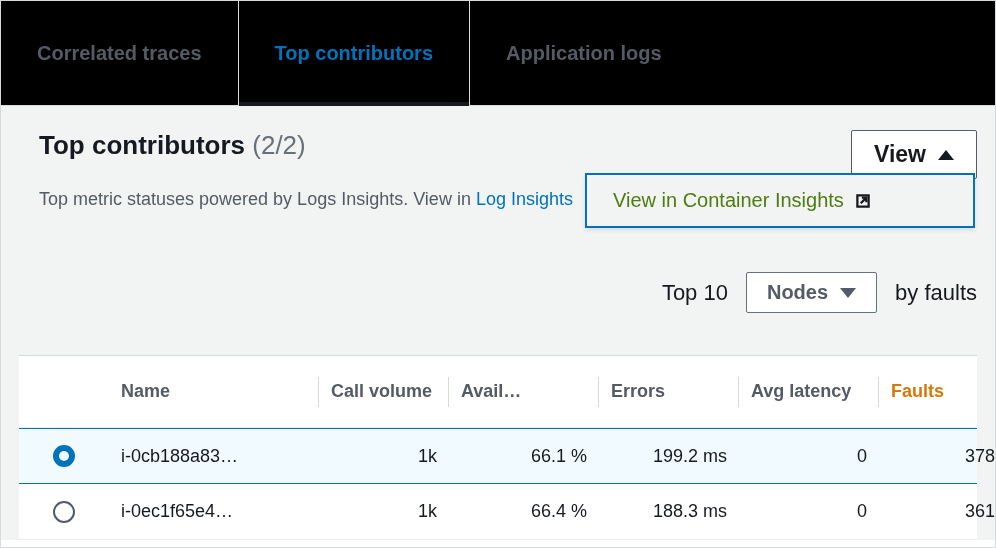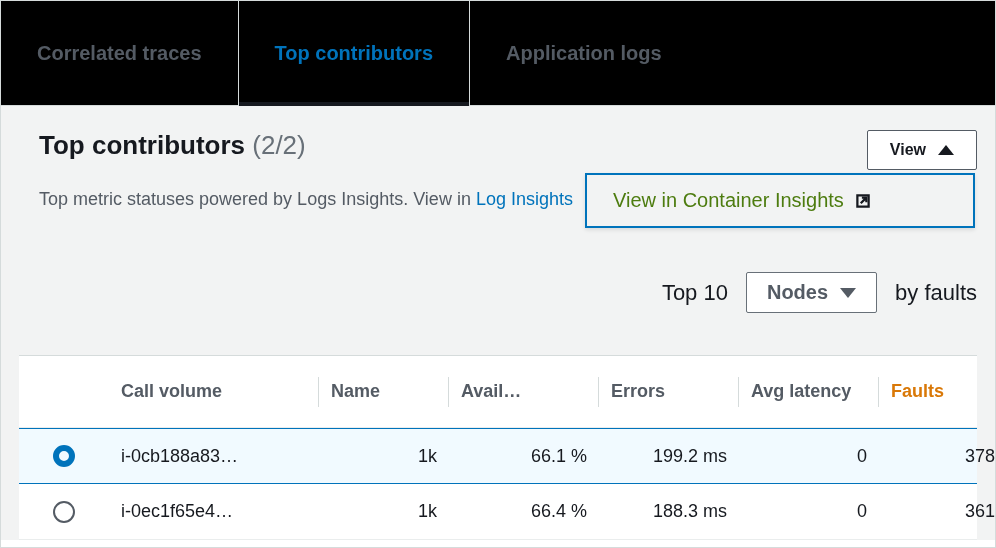--- a/index.html
+++ b/index.html
@@ -63,21 +63,21 @@
     margin-top: 28px;
     font-size: 18px;
     color: #545b64;
   }
   .subtitle a { color: #0073bb; text-decoration: none; }
   .view-btn {
     background: #fff;
     border: 1px solid #545b64;
     border-radius: 2px;
     padding: 10px 22px;
-    font-size: 16px;
+    font-size: 23px;
     font-weight: 700;
     color: #16191f;
     display: flex;
     align-items: center;
     gap: 12px;
     cursor: pointer;
   }
   .caret-up {
     width: 0; height: 0;
     border-left: 8px solid transparent;
@@ -236,25 +236,25 @@
         <span>Nodes</span>
         <span class="caret-down"></span>
       </div>
       <span>by faults</span>
     </div>
 
     <div class="table">
       <div class="thead">
         <div class="th"></div>
         <div class="th sortable">
+            <span>Name</span>
+            <span class="divider"></span>
+          </div>
+        <div class="th sortable">
             <span>Call volume</span>
-            <span class="divider"></span>
-          </div>
-        <div class="th sortable">
-            <span>Name</span>
             <span class="divider"></span>
           </div>
         <div class="th sortable">
             <span>Avail…</span>
             <span class="divider"></span>
           </div>
         <div class="th sortable">
             <span>Errors</span>
             <span class="divider"></span>
           </div>

